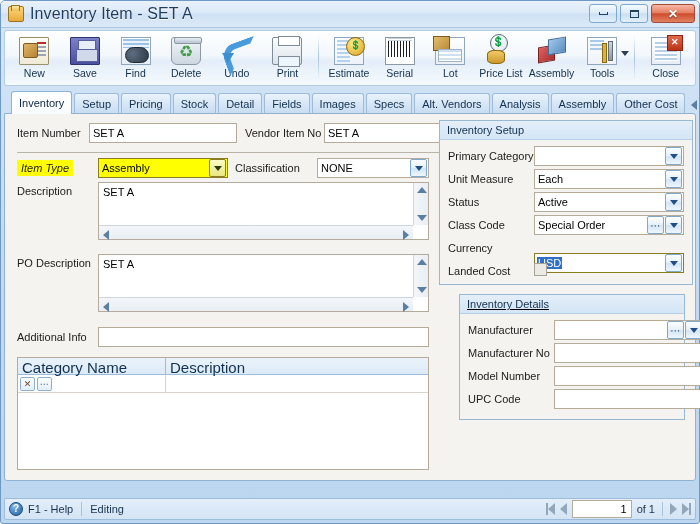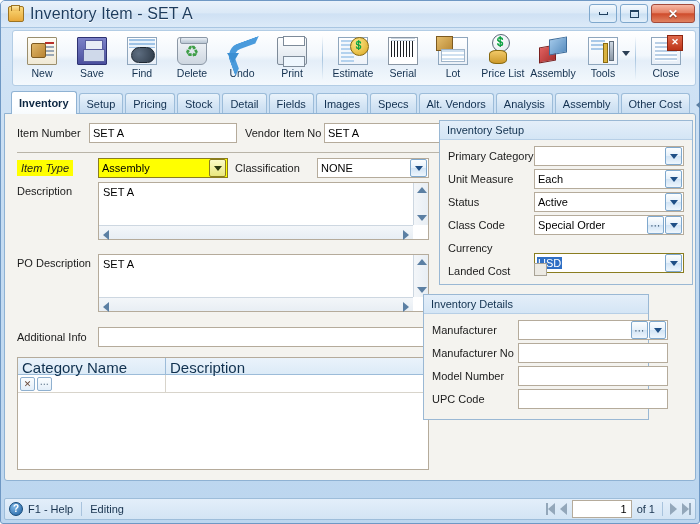--- a/index.html
+++ b/index.html
@@ -66,21 +66,21 @@
     border-color: #a34a3b;
     background: linear-gradient(to bottom, #f6b7a4 0%, #e58064 45%, #cf4c2c 52%, #e08261 100%);
   }
   .glyph-min { width: 9px; height: 3px; border: 1px solid #21415f; border-top: none; background: transparent; }
   .glyph-max { width: 9px; height: 8px; border: 1px solid #21415f; border-top-width: 2px; }
   .glyph-close { color: #fff; font-size: 12px; font-weight: bold; line-height: 1; text-shadow: 0 1px 1px rgba(0,0,0,.5); }
 
   
   #toolbar {
     height: 56px;
-    margin: 2px 3px 0 11px;
+    margin: 2px 3px 0 3px;
     background: linear-gradient(to bottom, #ffffff 0%, #f2f7fc 45%, #e4eef8 55%, #f4f9fd 100%);
     border: 1px solid #b3cde5;
     border-radius: 3px;
     display: flex; align-items: flex-start;
     padding: 3px 4px 0 4px;
   }
   .tbtn {
     width: 52px; height: 50px;
     display: flex; flex-direction: column;
     align-items: center; justify-content: flex-start;
@@ -192,21 +192,21 @@
     background: linear-gradient(to bottom,#eaf3fb 0%,#d6e6f5 55%,#c8ddf1 100%);
     border: 1px solid #9cbcd9;
     border-bottom: none;
     border-radius: 3px 3px 0 0;
     cursor: pointer; white-space: nowrap;
   }
   .tab.active {
     height: 23px;
     background: linear-gradient(to bottom,#ffffff 0%,#fdfeff 60%,#f7fbfe 100%);
     border-color: #8fb2d3;
-    font-weight: bold;
+    font-weight: normal;
     color: #0d2742;
     margin-bottom: -1px;
     z-index: 3;
   }
   .tabnav { display: flex; align-items: center; margin-left: 4px; gap: 8px; padding-bottom: 3px; }
   .tabarrow { width: 0; height: 0; cursor: pointer; }
   .tabarrow.left  { border-top: 5px solid transparent; border-bottom: 5px solid transparent; border-right: 6px solid #5b7fa3; }
 
   
   #content {
@@ -562,21 +562,21 @@
         <span style="flex:1"></span>
         <span class="cbtn">
             <i class="arrow-dn"></i>
           </span>
       </div>
 
       <div class="lbl-t" style="left:8px; top:144px;">Landed Cost</div>
       <div class="chk" style="left:94px; top:142px;"></div>
     </div>
 
-    <div class="gpanel" style="left:418px; top:180px; width:226px; height:126px;">
+    <div class="gpanel" style="left:454px; top:180px; width:226px; height:126px;text-decoration:underline;">
       <div class="gphead">Inventory Details</div>
 
       <div class="lbl-t" style="left:8px; top:29px;">Manufacturer</div>
       <div class="combo" style="left:94px; top:25px; width:150px;">
         <span class="txt"></span>
         <span class="cbtn dots">⋯</span>
         <span class="cbtn">
             <i class="arrow-dn"></i>
           </span>
       </div>

